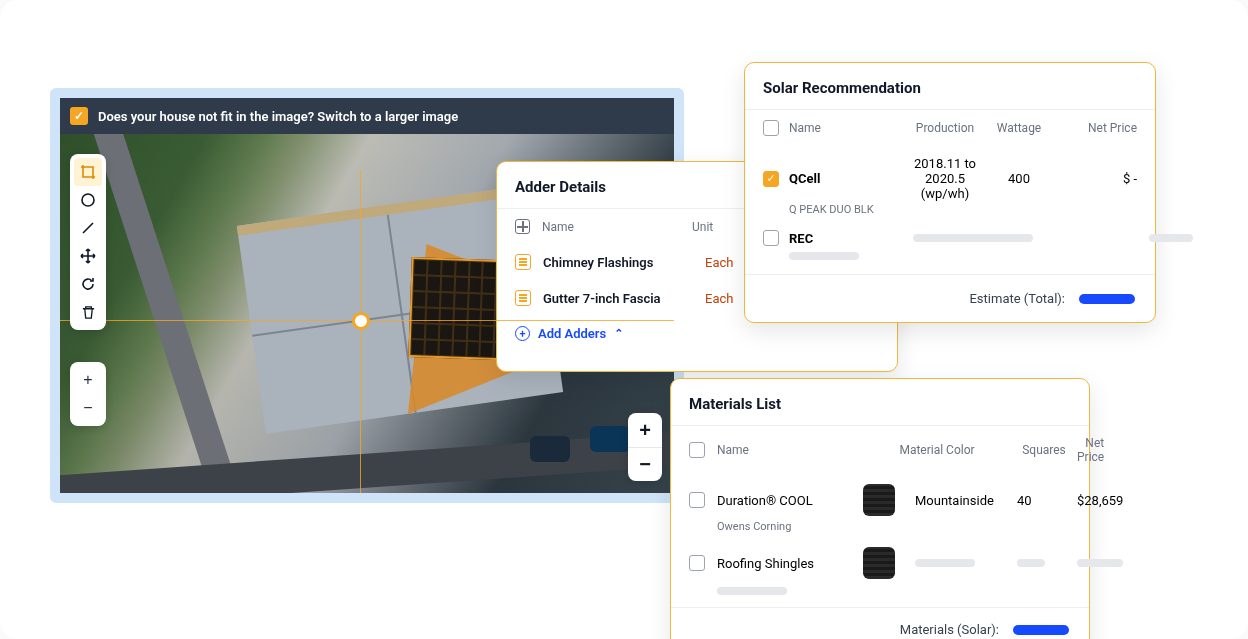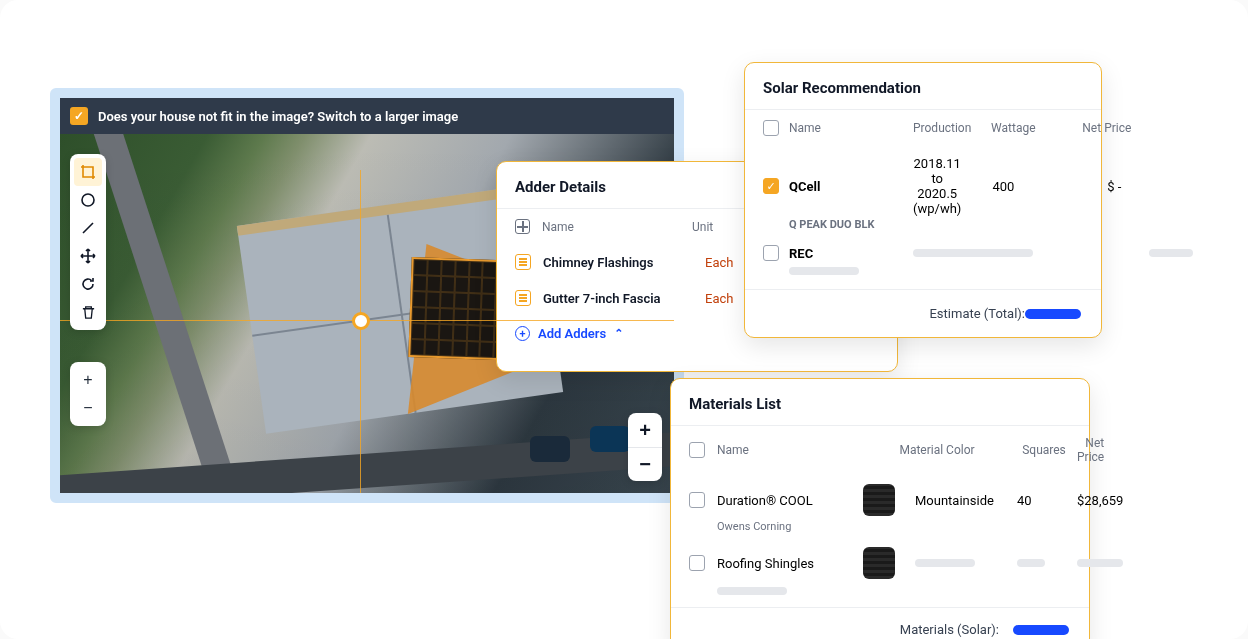--- a/index.html
+++ b/index.html
@@ -132,27 +132,27 @@
   #adder .hdr-row span:nth-child(2){width:150px;margin-left:12px;}
   #adder .hdr-row span:nth-child(3){width:60px;text-align:left;}
   #adder .row{gap:12px;}
   #adder .row .lbl{width:150px;font-weight:600;}
   #adder .row .unit{width:60px;color:#c2410c;}
   #adder .add-link{display:flex;align-items:center;gap:8px;padding:10px 18px;color:#1749ff;font-weight:600;font-size:13px;cursor:pointer;}
   #adder .add-link .plus{width:15px;height:15px;border:1.5px solid #1749ff;border-radius:50%;display:flex;align-items:center;justify-content:center;font-size:11px;line-height:1;}
   #adder .chev{font-size:11px;color:#1749ff;}
 
   
-  #solar{left:744px;top:62px;width:358px;}
+  #solar{left:744px;top:62px;width:412px;}
   #solar .cols{display:grid;grid-template-columns:22px 120px 1fr 76px 76px;gap:4px;align-items:center;}
   #solar .cols.header{padding:10px 18px;font-size:12px;color:#6b7280;}
   #solar .cols.row2{padding:10px 18px 4px;font-size:13px;}
   #solar .name{font-weight:700;}
-  #solar .sub{grid-column:2;font-size:11px;color:#6b7280;font-weight:700;margin-top:-2px;}
-  #solar .est{display:flex;justify-content:flex-end;align-items:center;padding:16px 20px;font-size:13px;color:#374151;}
+  #solar .sub{grid-column:2;font-size:11px;color:#6b7280;font-weight:400;margin-top:-2px;}
+  #solar .est{display:flex;justify-content:flex-end;align-items:center;gap:14px;padding:16px 20px;font-size:13px;color:#374151;}
 
   
   #mat{left:670px;top:378px;width:420px;}
   #mat .cols{display:grid;grid-template-columns:22px 140px 46px 96px 54px 1fr;gap:6px;align-items:center;}
   #mat .cols.header{padding:10px 18px;font-size:12px;color:#6b7280;}
   #mat .cols.header .c-color{grid-column:3/5;}
   #mat .cols.row2{padding:10px 18px 4px;font-size:13px;}
   #mat .swatch{width:32px;height:32px;border-radius:6px;background:repeating-linear-gradient(0deg,#2a2a2a,#2a2a2a 3px,#1a1a1a 3px,#1a1a1a 6px);}
   #mat .name{font-weight:400;}
   #mat .sub{grid-column:2;font-size:11px;color:#6b7280;font-weight:400;margin-top:-2px;}

